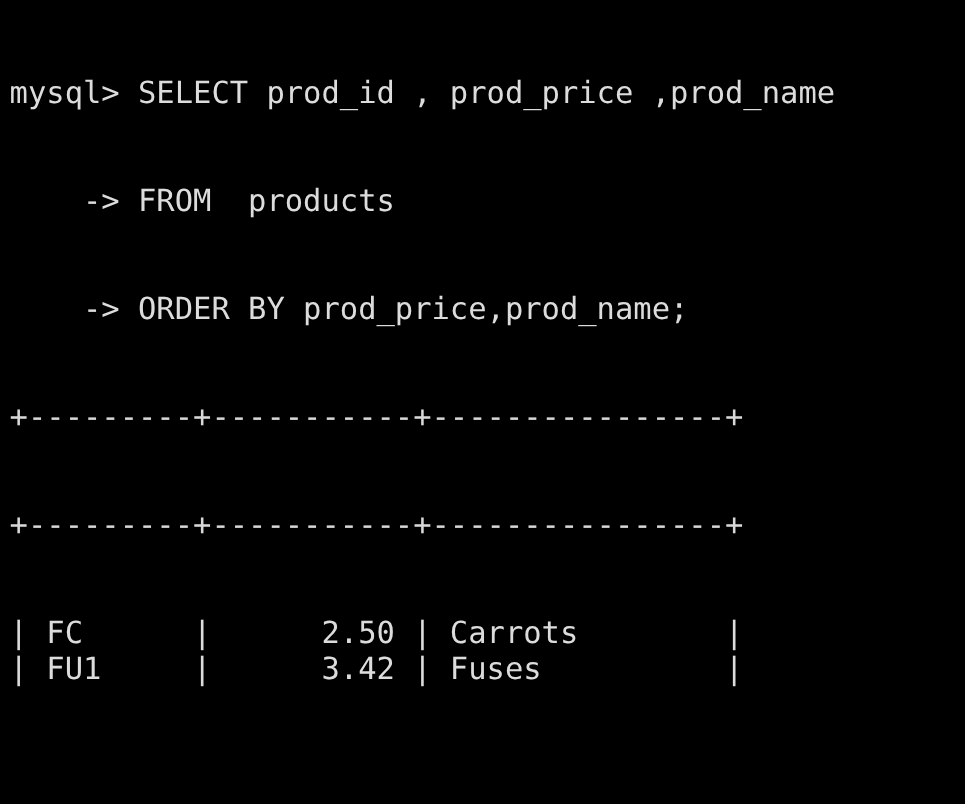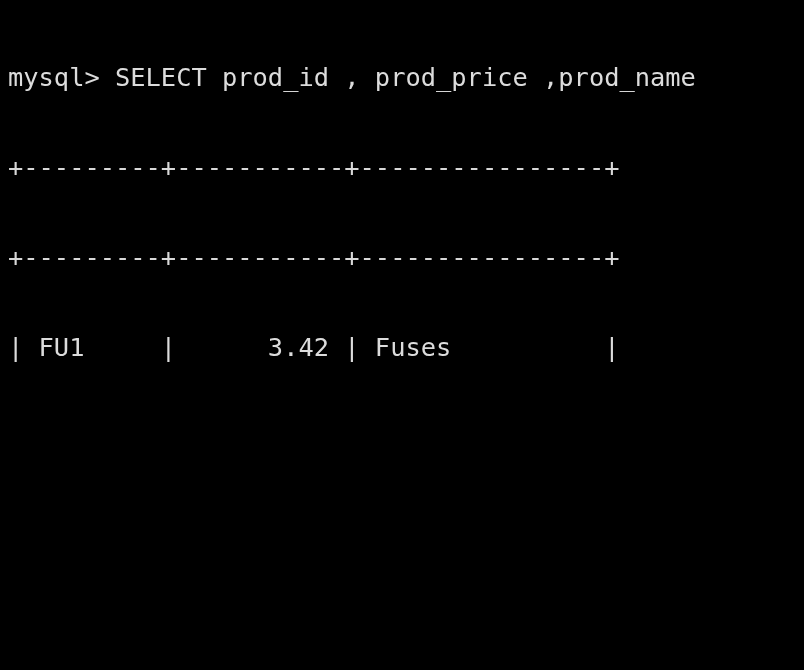--- a/index.html
+++ b/index.html
@@ -36,18 +36,20 @@
   }
   .rule {
     color: #d8d8d8;
   }
 </style>
 </head>
 <body>
 
 <div id="terminal">
   <span class="line">mysql&gt; SELECT prod_id , prod_price ,prod_name</span>
+  <span class="line">    -&gt; FROM  products</span>
+  <span class="line">    -&gt; ORDER BY prod_price,prod_name;</span>
   <span class="line rule">+---------+-----------+----------------+</span>
   <span class="line rule">+---------+-----------+----------------+</span>
-  <div id="table-body"><span class="line">| FU1     |      3.42 | Fuses          |</span></div>
+  <div id="table-body"><span class="line">| FC      |      2.50 | Carrots        |</span><span class="line">| FU1     |      3.42 | Fuses          |</span></div>
   
   
 </div>
 
 </body></html>

